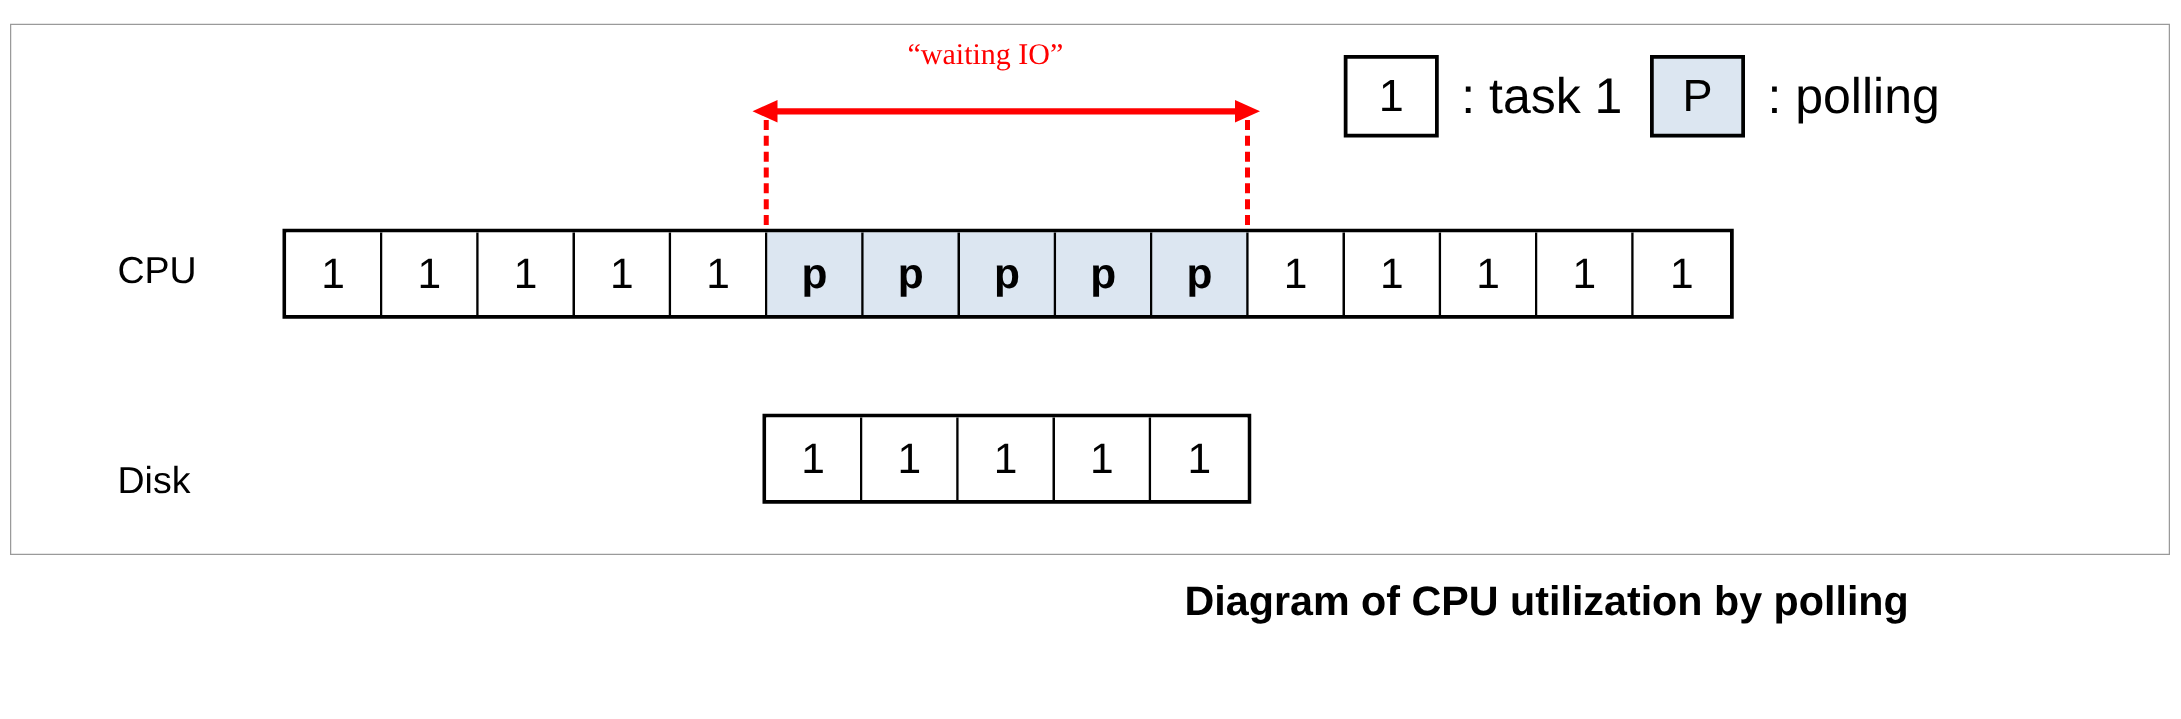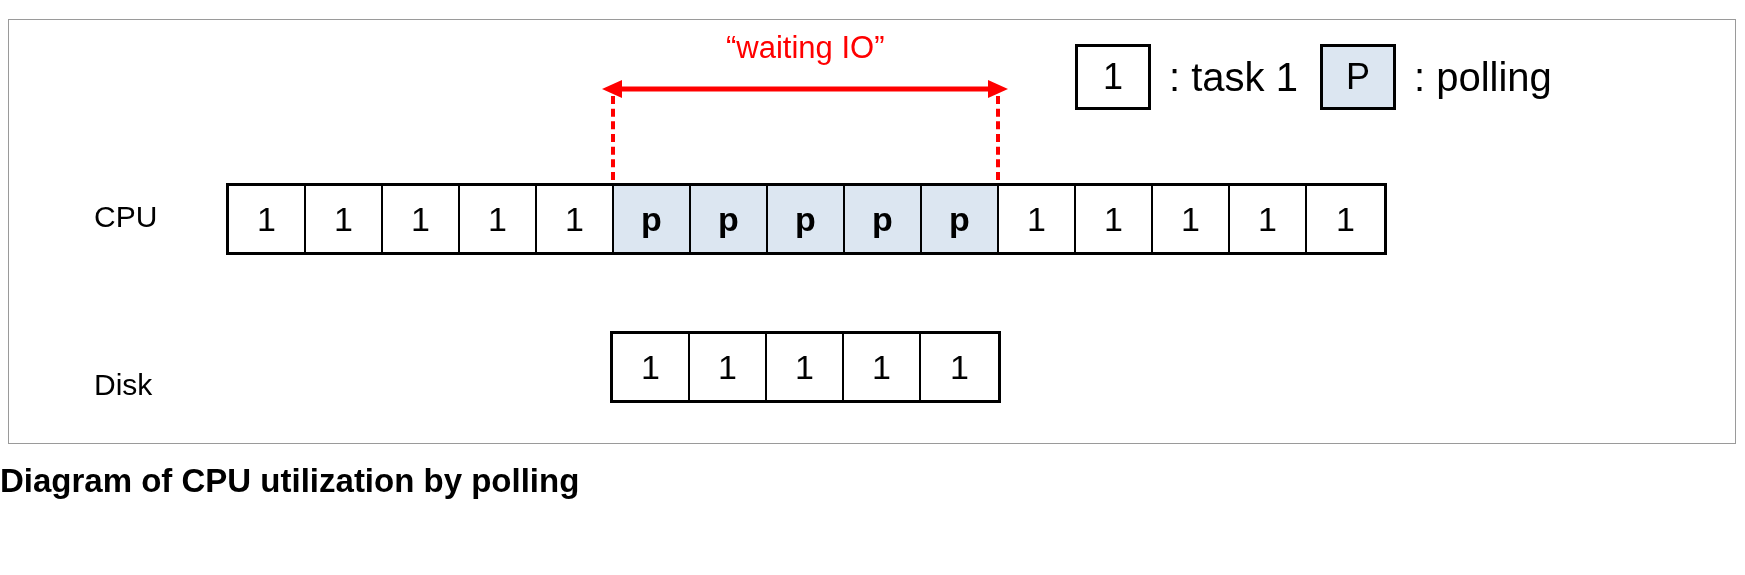--- a/index.html
+++ b/index.html
@@ -31,24 +31,25 @@
     border: 1px solid #9a9a9a;
     box-sizing: border-box;
     background: #ffffff;
   }
 
   
   .annot-label {
     position: absolute;
     left: 726px;
     top: 32px;
-    font-size: 31px;
+    font-size: 24px;
     color: #ff0000;
     white-space: nowrap;
     line-height: 1;
+    font-family: Liberation Serif, serif;
   }
 
   .arrow-wrap {
     position: absolute;
     left: 600px;
     top: 70px;
     width: 410px;
     height: 40px;
   }
 
@@ -142,21 +143,21 @@
     background: #dce6f1;
     font-weight: bold;
   }
 
   
   .caption {
     position: absolute;
     left: 0;
     top: 461px;
     width: 1527px;
-    text-align: left;
+    text-align: right;
     font-size: 33px;
     font-weight: bold;
     line-height: 1.2;
   }
 </style>
 </head>
 <body>
 
 <div id="root">
 

